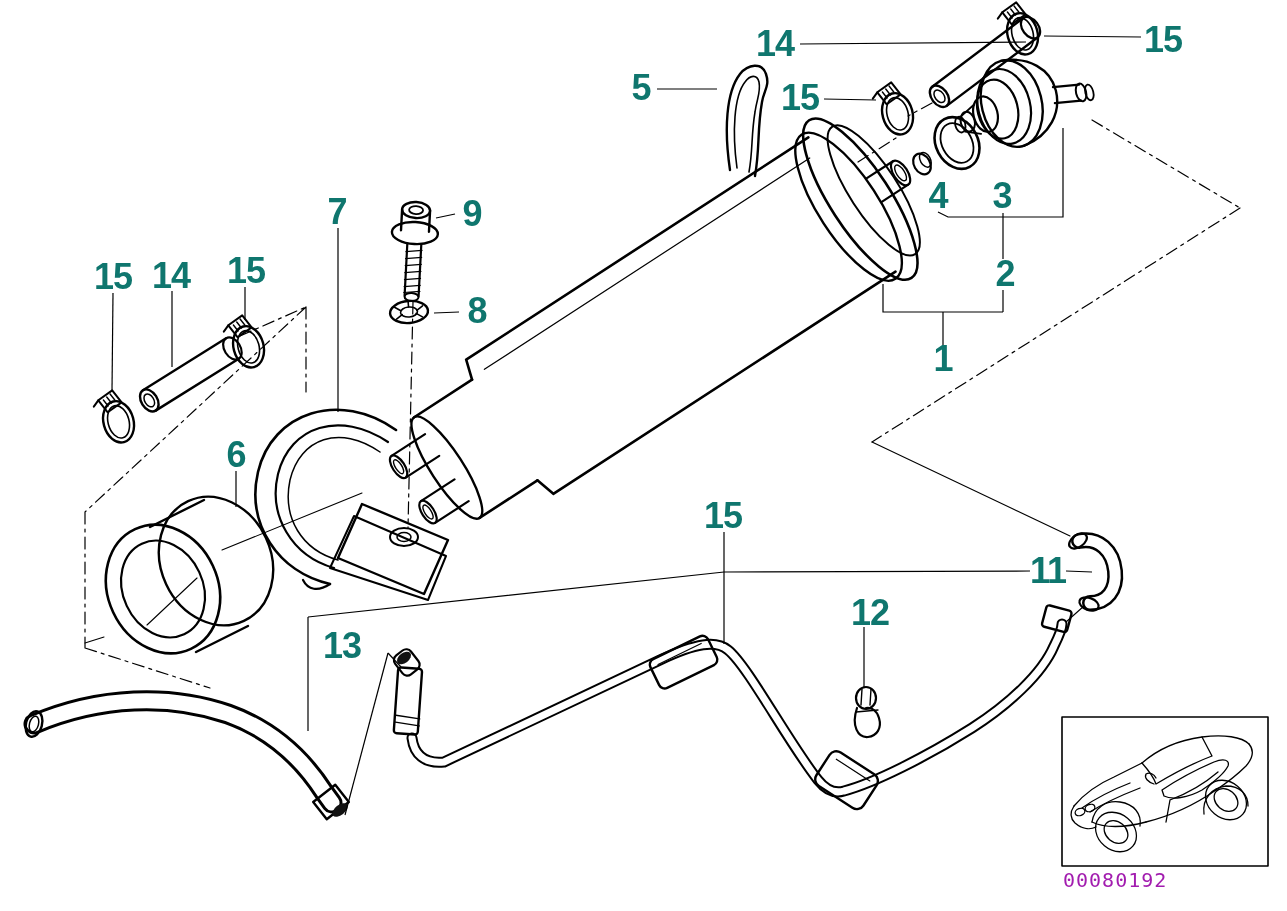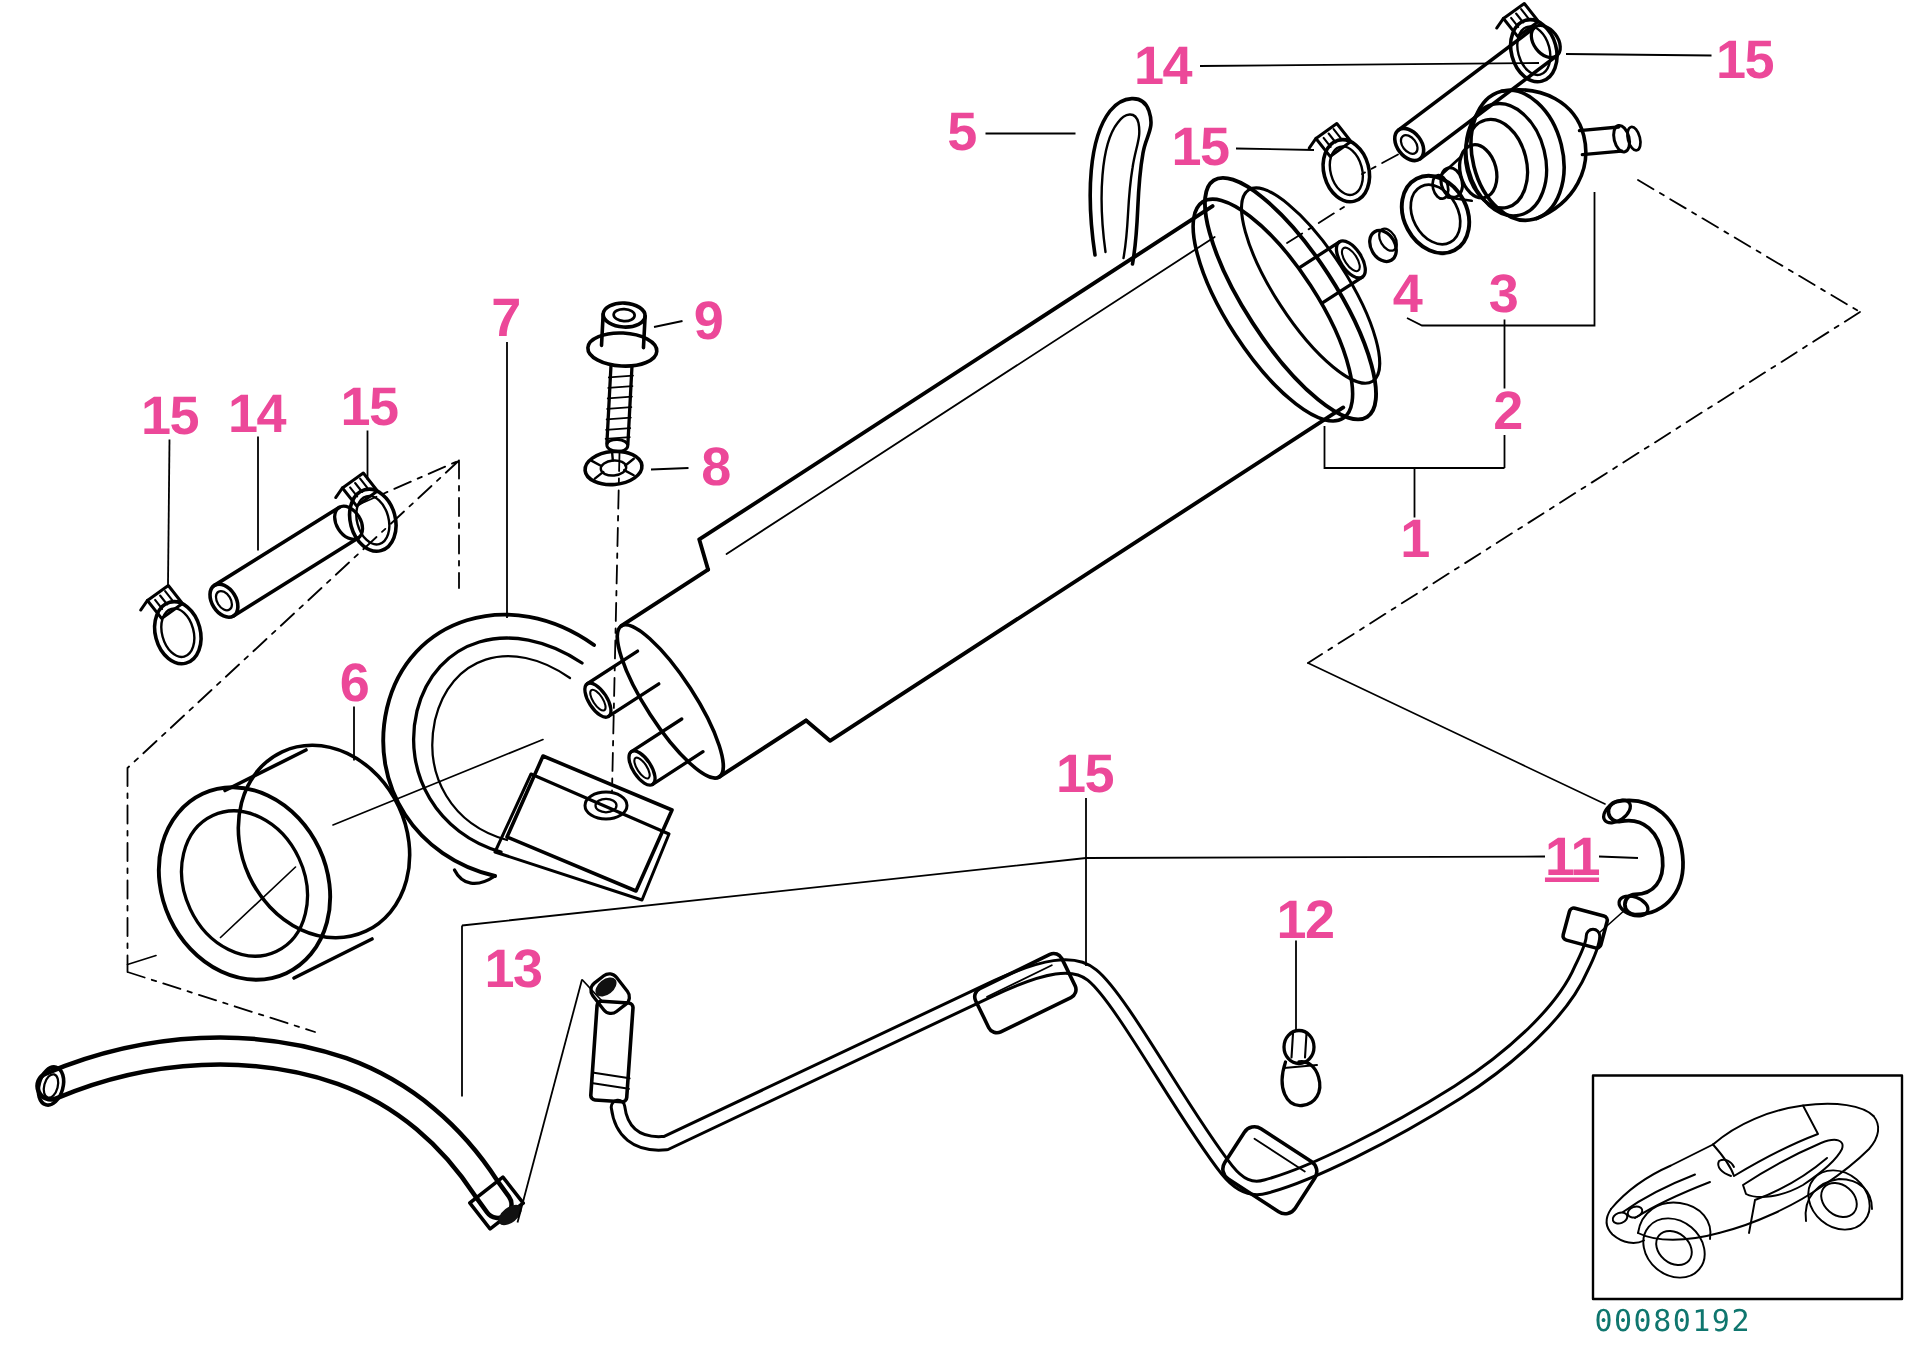--- a/index.html
+++ b/index.html
@@ -1,24 +1,24 @@
 <!DOCTYPE html>
 <html><head>
 <meta charset="utf-8">
 <style>
   html,body{margin:0;padding:0;background:#fff;}
   #stage{position:relative;width:1287px;height:911px;background:#fff;overflow:hidden;
          font-family:"Liberation Sans",sans-serif;}
   #stage svg.layer{position:absolute;left:0;top:0;width:1287px;height:911px;pointer-events:none;}
   .art{stroke:#000;fill:none;stroke-linecap:round;stroke-linejoin:round;}
   .callout{position:absolute;transform:translate(-50%,-50%);
-           font:700 36px "Liberation Sans",sans-serif;color:#ec4899;line-height:1;
+           font:700 36px "Liberation Sans",sans-serif;color:#0f766e;line-height:1;
            letter-spacing:-1px;cursor:default;user-select:none;}
   .image-code{position:absolute;left:1063px;top:868px;
-              font:20px "DejaVu Sans Mono",monospace;color:#0f766e;letter-spacing:1px;}
+              font:20px "DejaVu Sans Mono",monospace;color:#a21caf;letter-spacing:1px;}
 </style>
 </head>
 <body>
 
 <div id="stage">
 
   <svg class="layer" viewBox="0 0 1287 911">
     <defs>
       <g id="clamp">
         <ellipse cx="0" cy="6" rx="15" ry="21" class="art" stroke-width="2.4"></ellipse>
@@ -252,19 +252,19 @@
       <div class="callout" style="left: 1005px; top: 274px;">2</div>
       <div class="callout" style="left: 943px; top: 359px;">1</div>
       <div class="callout" style="left: 472px; top: 214px;">9</div>
       <div class="callout" style="left: 337px; top: 212px;">7</div>
       <div class="callout" style="left: 477px; top: 311px;">8</div>
       <div class="callout" style="left: 113px; top: 277px;">15</div>
       <div class="callout" style="left: 171px; top: 276px;">14</div>
       <div class="callout" style="left: 246px; top: 271px;">15</div>
       <div class="callout" style="left: 236px; top: 455px;">6</div>
       <div class="callout" style="left: 723px; top: 516px;">15</div>
-      <div class="callout" style="left: 1048px; top: 571px; text-decoration: underline;">11</div>
+      <div class="callout" style="left: 1048px; top: 571px;">11</div>
       <div class="callout" style="left: 870px; top: 613px;">12</div>
       <div class="callout" style="left: 303px; top: 646px; margin-left: 39px;">13</div>
     </div>
 
   <div class="image-code">00080192</div>
 </div>
 
 </body></html>

